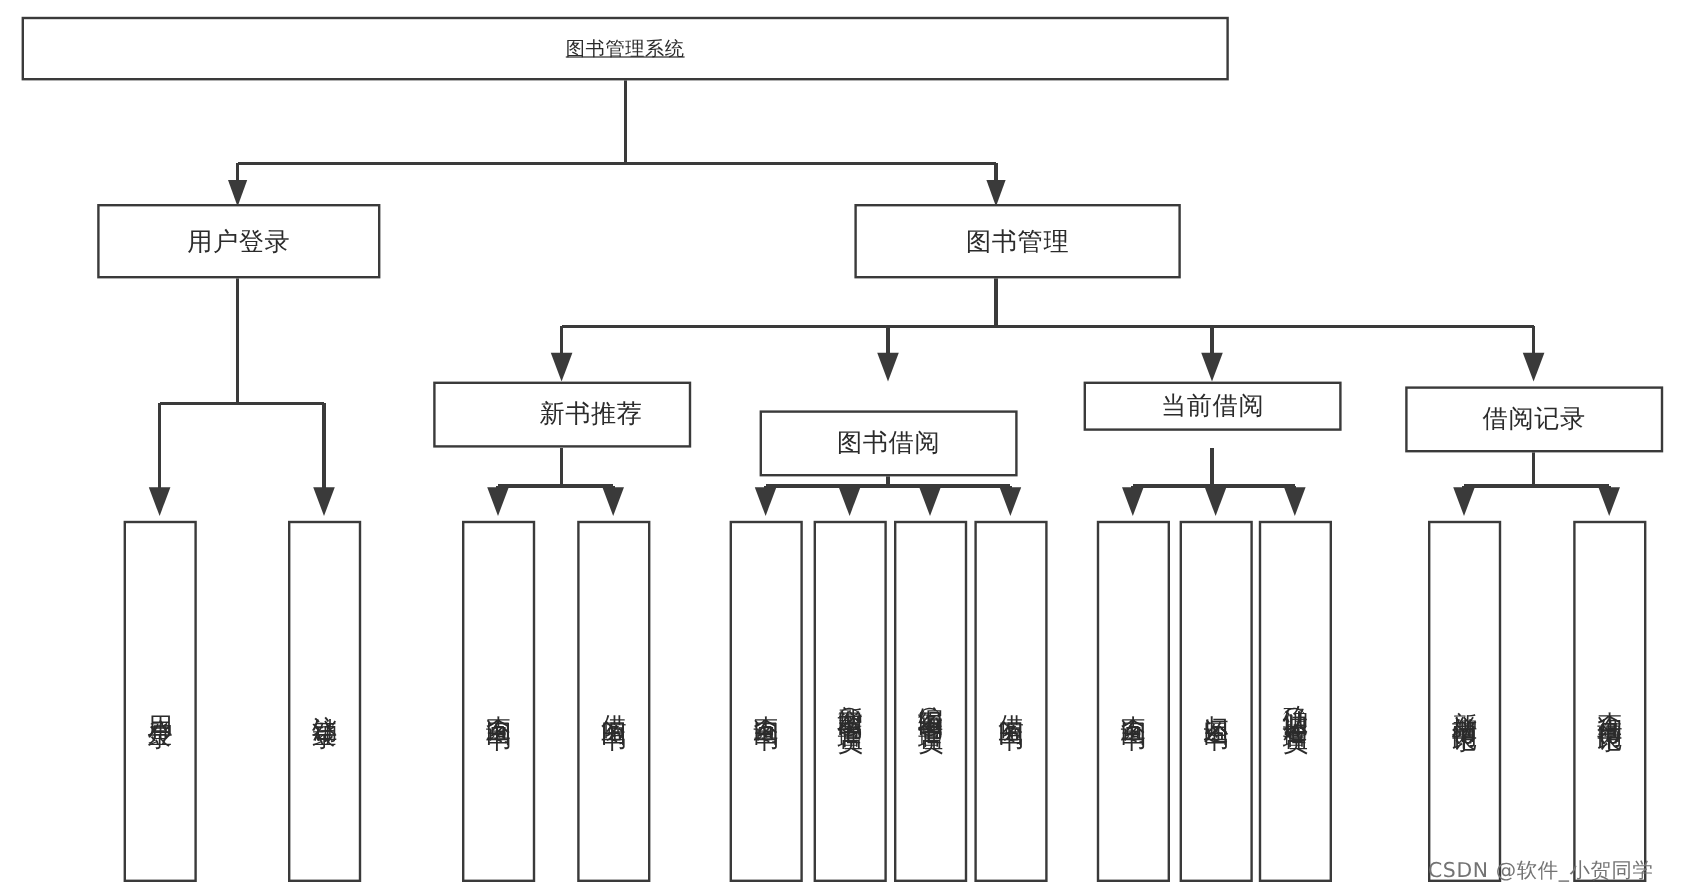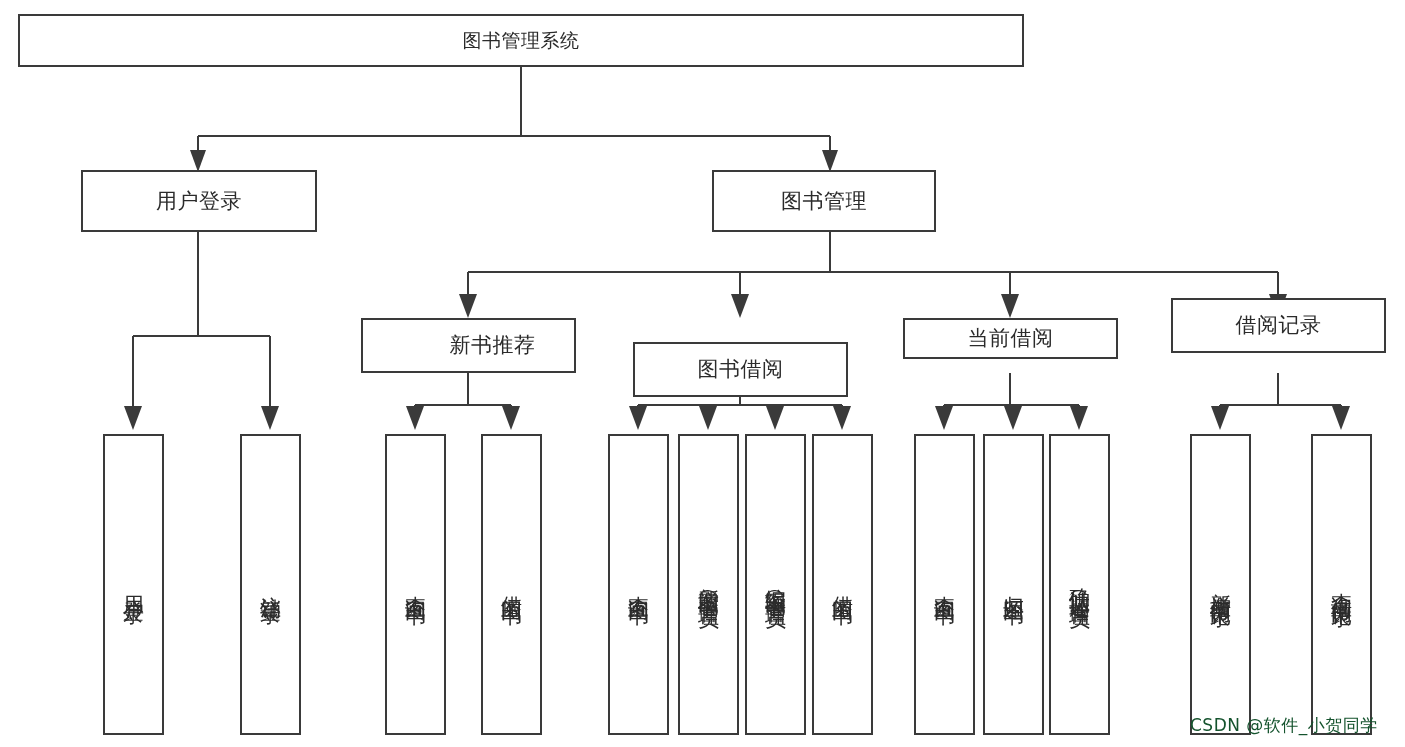--- a/index.html
+++ b/index.html
@@ -52,39 +52,40 @@
     text-align: center;
     letter-spacing: 0.5px;
     color: #2b2b2b;
     line-height: 1.25;
   }
   .node.horizontal .label {
     writing-mode: horizontal-tb;
     font-size: 21px;
   }
   .node.root .label {
-    font-size: 19px;
+    font-size: 16px;
+    text-decoration: underline;
   }
   .node.vertical {
     align-items: center;
     justify-content: center;
     padding: 8px 0;
   }
   .node.vertical .label {
     writing-mode: vertical-rl;
     text-orientation: upright;
     font-size: 21px;
     letter-spacing: 3px;
     line-height: 1.05;
     white-space: nowrap;
   }
   .watermark {
     position: absolute;
     font-size: 17px;
-    color: #14532d;
+    color: #737373;
     white-space: nowrap;
     z-index: 3;
     letter-spacing: 0.5px;
   }
 </style>
 </head>
 <body>
 
 <div id="canvas">
 
@@ -156,37 +157,37 @@
   </svg>
 
   <div class="node horizontal root" style="left:18px; top:14px; width:1006px; height:53px;">
     <span class="label">图书管理系统</span>
   </div>
 
   <div class="node horizontal" style="left:81px; top:170px; width:236px; height:62px;">
     <span class="label">用户登录</span>
   </div>
 
-  <div class="node horizontal" style="left:712px; top:170px; width:224px; height:62px;">
+  <div class="node horizontal" style="left:712px; top:170px; width:272px; height:62px;">
     <span class="label">图书管理</span>
   </div>
 
   <div class="node horizontal" style="left:361px; top:318px; width:215px; height:55px;padding-left:48px;">
     <span class="label">新书推荐</span>
   </div>
 
   <div class="node horizontal" style="left:633px; top:318px; width:215px; height:55px;margin-top:24px;">
     <span class="label">图书借阅</span>
   </div>
 
   <div class="node horizontal" style="left:903px; top:318px; width:215px; height:41px;">
     <span class="label">当前借阅</span>
   </div>
 
-  <div class="node horizontal" style="left:1171px; top:298px; width:215px; height:55px;">
+  <div class="node horizontal" style="left:1171px; top:322px; width:215px; height:55px;">
     <span class="label">借阅记录</span>
   </div>
 
   <div class="node vertical" style="left:103px; top:434px; width:61px; height:301px;">
     <span class="label">用户登录</span>
   </div>
 
   <div class="node vertical" style="left:240px; top:434px; width:61px; height:301px;">
     <span class="label">注销登录</span>
   </div>

